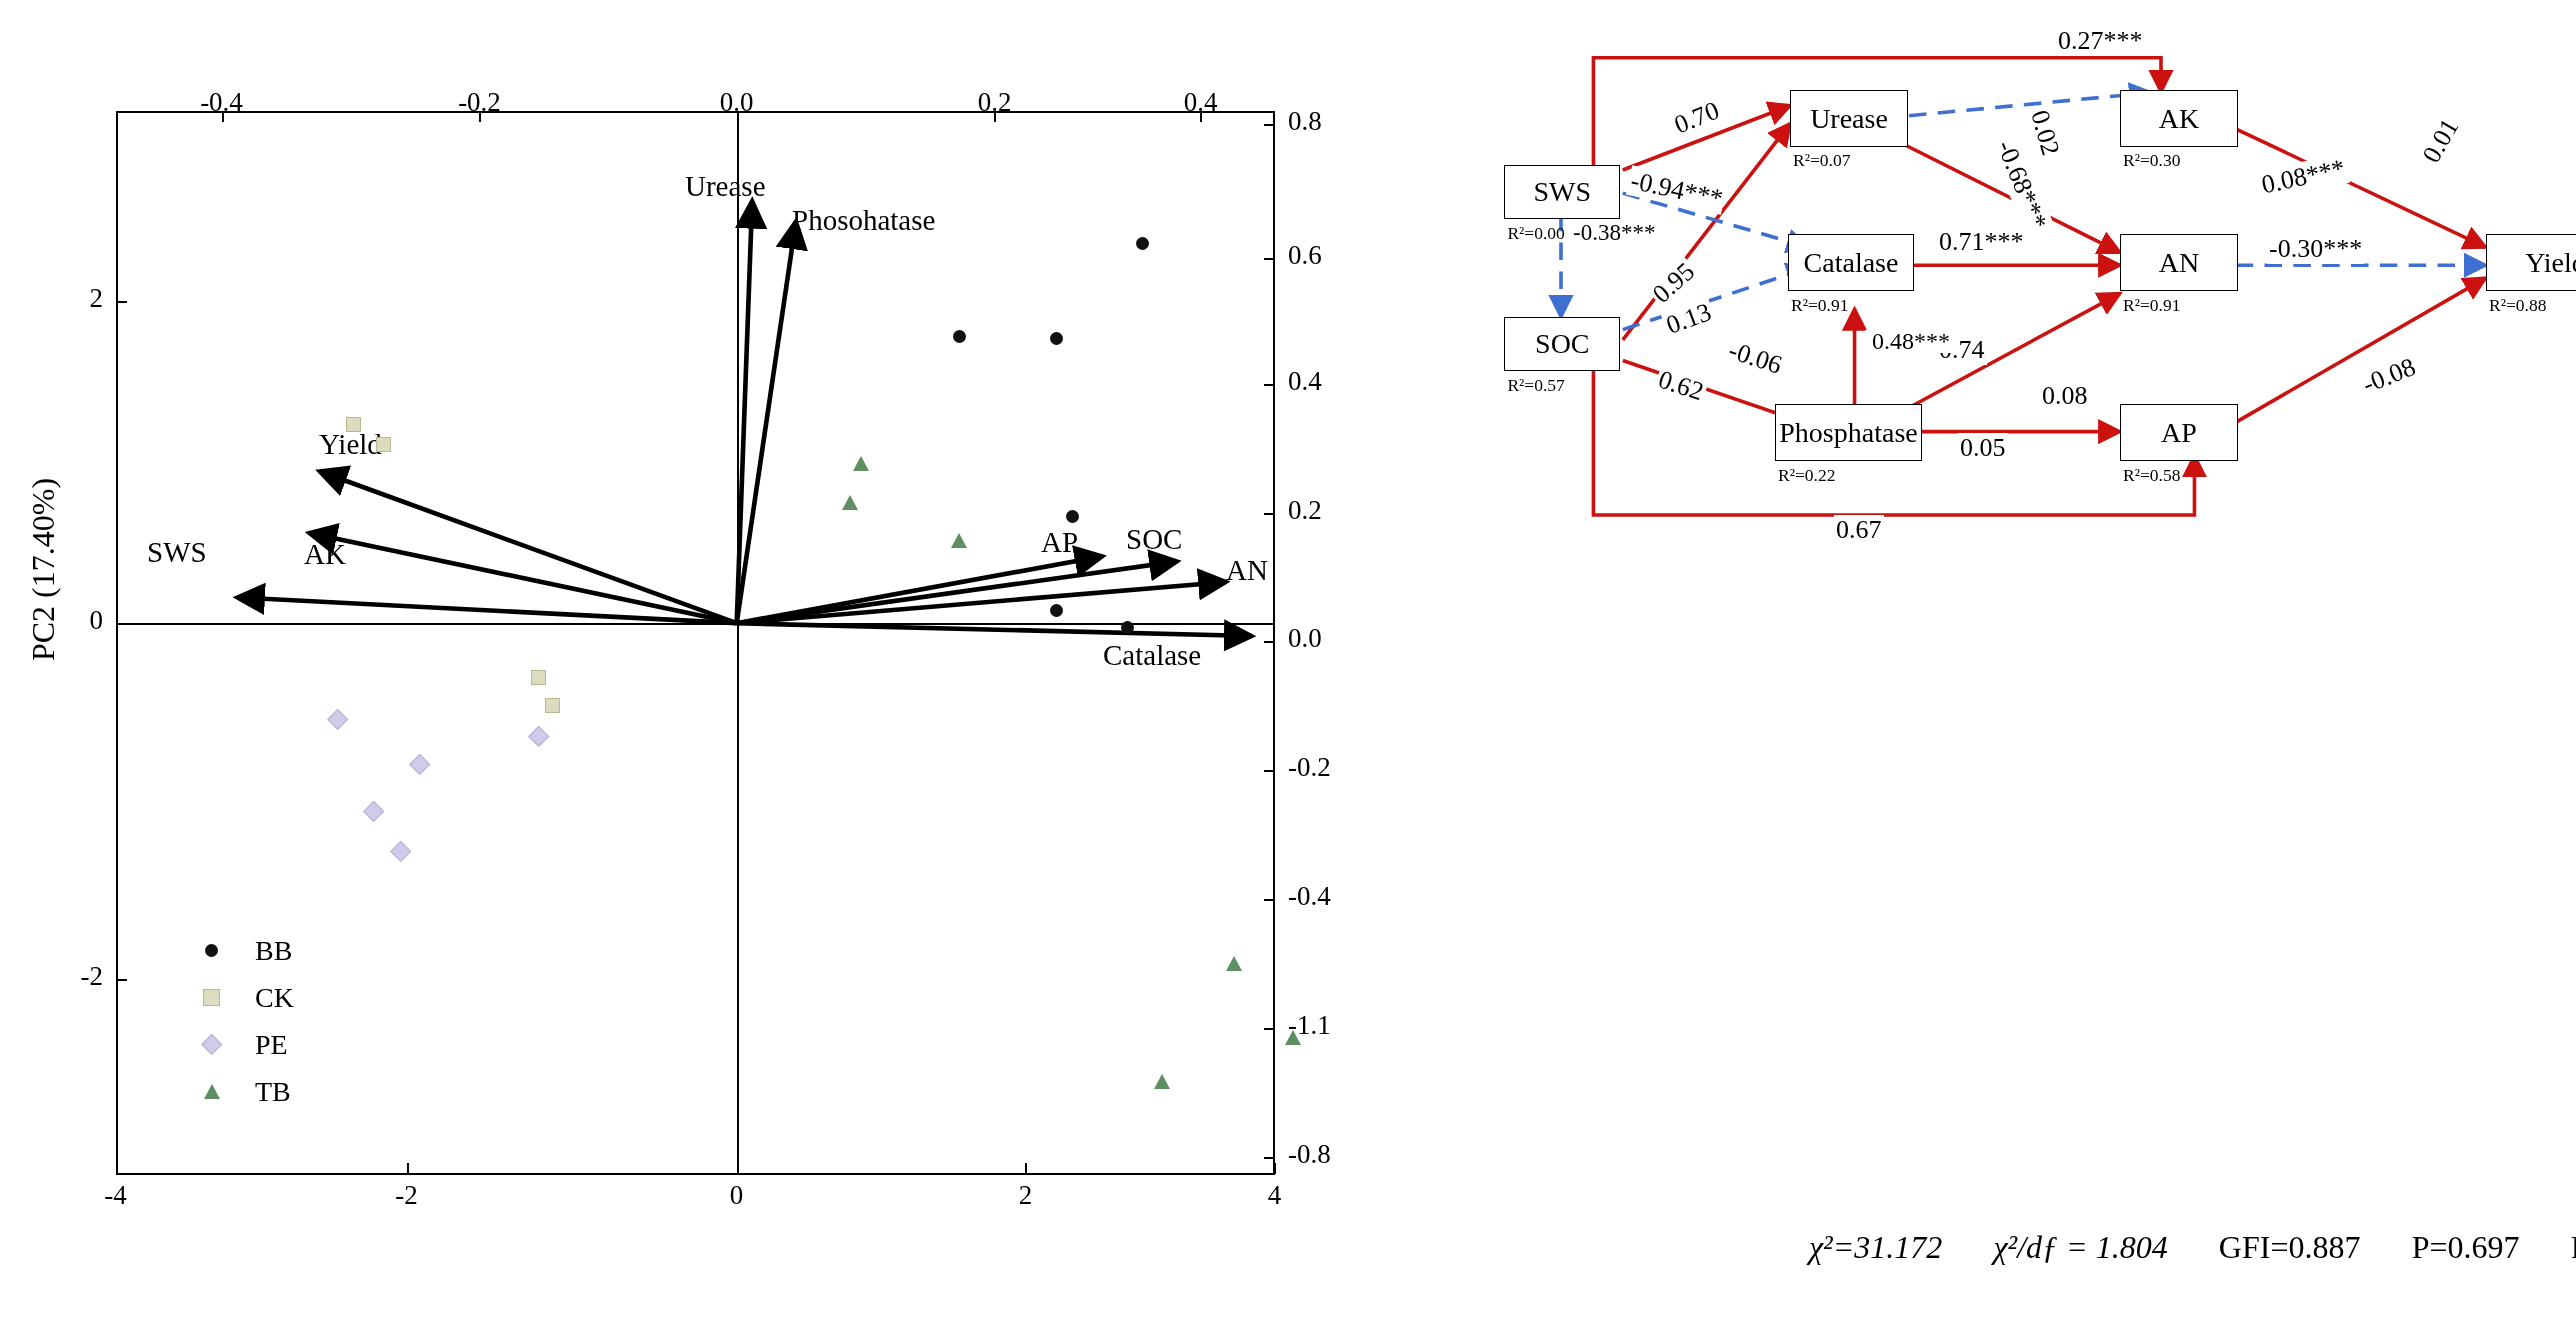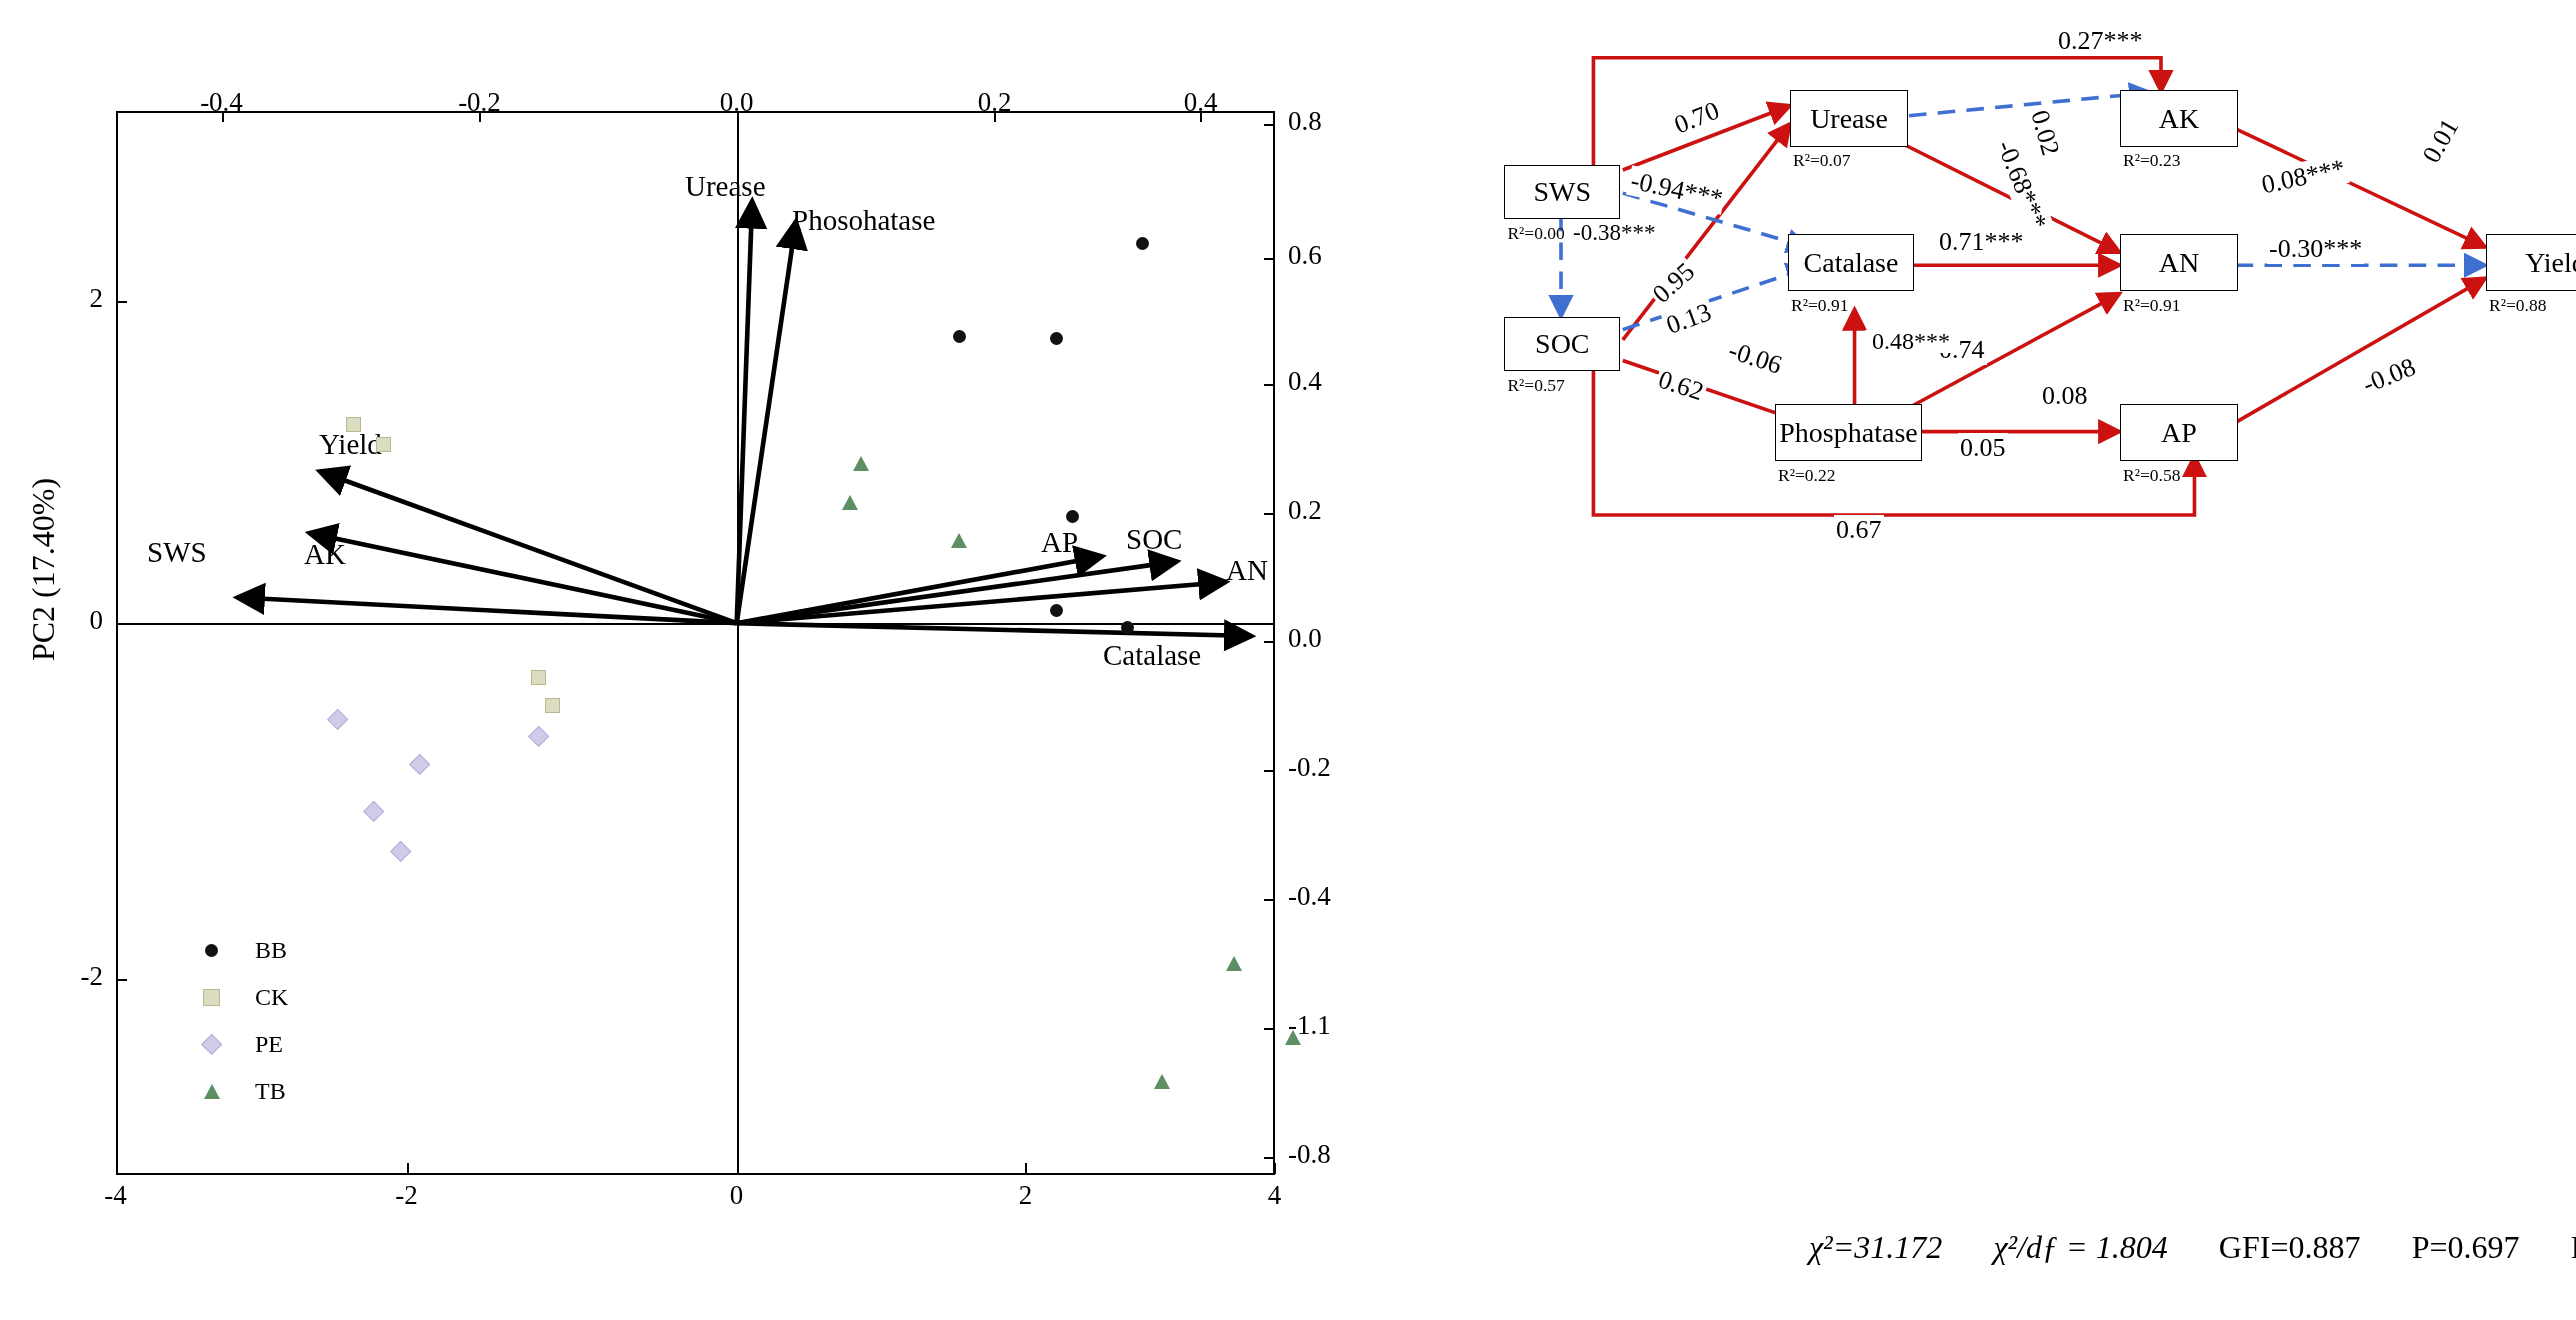--- a/index.html
+++ b/index.html
@@ -25,21 +25,21 @@
   .ylab{position:absolute;left:-137px;top:551px;width:361px;text-align:center;font-size:32px;transform:rotate(-90deg);}
   .xlab{position:absolute;left:464px;top:1231px;width:464px;text-align:center;font-size:32px;}
 
   .vecLabel{position:absolute;font-size:29px;white-space:nowrap;}
   .pt{position:absolute;width:13.4px;height:13.4px;}
   .pt.bb{border-radius:50%;background:#111;}
   .pt.ck{background:#dcdcc0;border:1px solid #b9b98f;}
   .pt.pe{background:#cfcbe8;border:1px solid #b3aedb;transform:rotate(45deg);}
   .pt.tb{width:0;height:0;background:none;border-left:8.8px solid transparent;border-right:8.8px solid transparent;border-bottom:15.5px solid #5d8f62;}
 
-  .legend{position:absolute;left:196px;top:927px;font-size:24px;}
+  .legend{position:absolute;left:196px;top:927px;font-size:28px;}
   .legend-row{display:flex;align-items:center;height:47px;}
   .legend-mark{width:31px;display:flex;justify-content:center;align-items:center;}
   .legend-text{margin-left:28px;}
 
   
   .panel-right{position:absolute;left:1494px;top:0;width:1592px;height:1320px;}
   .node{position:absolute;border:1.5px solid #000;background:#fff;box-sizing:border-box;display:flex;align-items:center;justify-content:center;font-size:28px;}
   .r2{position:absolute;font-size:17.5px;white-space:nowrap;}
   .plabel{position:absolute;font-size:26px;white-space:nowrap;background:#fff;padding:0 2.1px;}
   .fitline{position:absolute;left:0;top:1229px;width:1592px;text-align:center;font-size:32px;}
@@ -251,21 +251,21 @@
     <div class="node" style="left:296px;top:90px;width:118px;height:57px;">Urease</div>
     <div class="r2" style="left:299px;top:150px">R²=0.07</div>
 
     <div class="node" style="left:294px;top:234px;width:126px;height:57px;">Catalase</div>
     <div class="r2" style="left:297px;top:295px">R²=0.91</div>
 
     <div class="node" style="left:281px;top:404px;width:147px;height:57px;">Phosphatase</div>
     <div class="r2" style="left:284px;top:465px">R²=0.22</div>
 
     <div class="node" style="left:626px;top:90px;width:118px;height:57px;">AK</div>
-    <div class="r2" style="left:629px;top:150px">R²=0.23</div>
+    <div class="r2" style="left:629px;top:150px">R²=0.30</div>
 
     <div class="node" style="left:626px;top:234px;width:118px;height:57px;">AN</div>
     <div class="r2" style="left:629px;top:295px">R²=0.91</div>
 
     <div class="node" style="left:626px;top:404px;width:118px;height:57px;">AP</div>
     <div class="r2" style="left:629px;top:465px">R²=0.58</div>
 
     <div class="node" style="left:992px;top:234px;width:139px;height:57px;">Yield</div>
     <div class="r2" style="left:995px;top:295px">R²=0.88</div>
 

